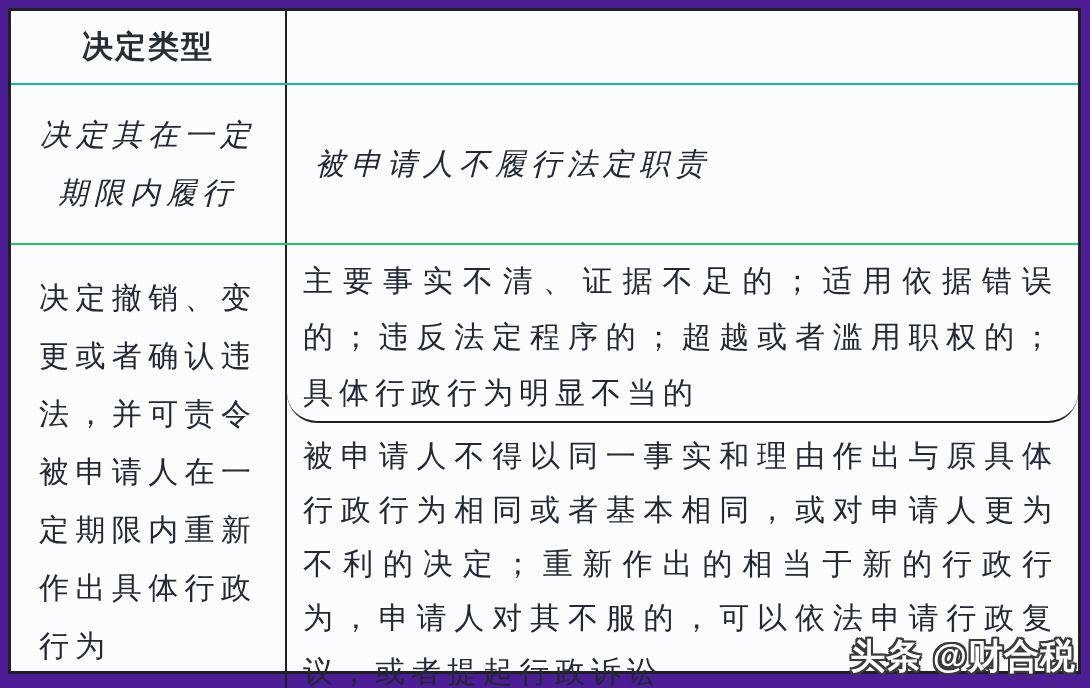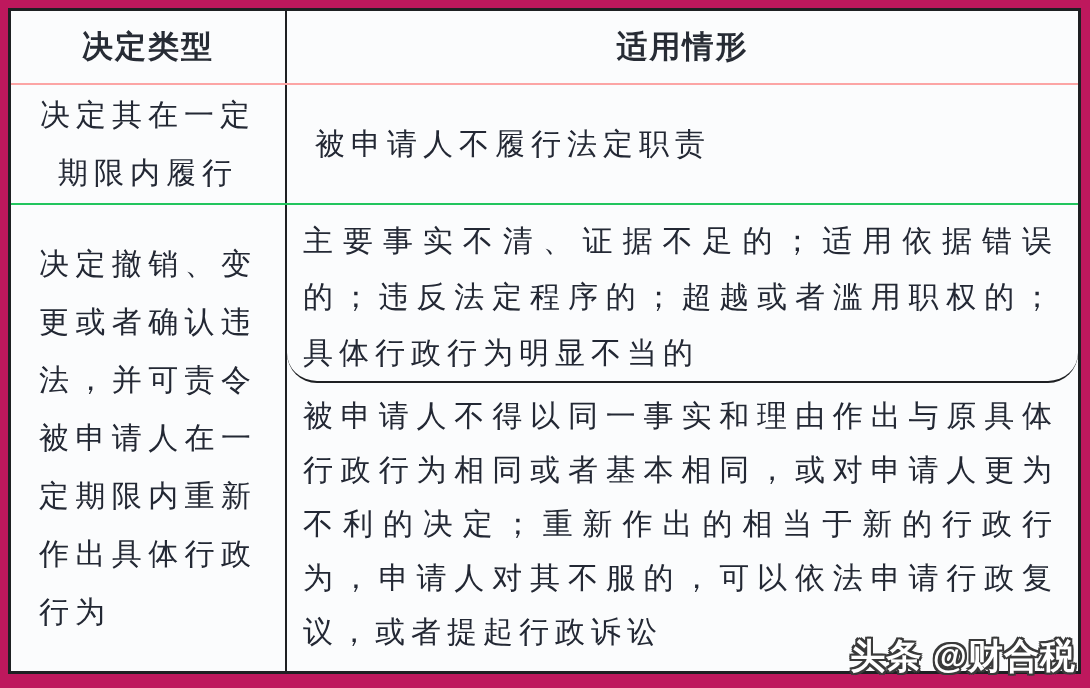--- a/index.html
+++ b/index.html
@@ -3,36 +3,36 @@
 <meta charset="utf-8">
 <style>
   * { margin: 0; padding: 0; box-sizing: border-box; }
   html, body {
     width: 1090px; height: 688px;
     font-family: "Liberation Serif", serif;
   }
   .page {
     position: relative;
     width: 1090px; height: 688px;
-    background: #be185d;
+    background: #4c1d95;
     overflow: hidden;
   }
   .table {
     position: absolute;
     left: 8px; top: 8px;
     width: 1073px; height: 666px;
     background: #fbfcfd;
     border: 3px solid #1e2023;
     display: flex;
     flex-direction: column;
     color: #232834;
   }
   .trow { display: flex; width: 100%; }
   .trow-header { height: 72px; flex-shrink: 0; }
-  .trow-1 { height: 120px; flex-shrink: 0; border-top: 2px solid #fca5a5; }
+  .trow-1 { height: 160px; flex-shrink: 0; border-top: 2px solid #14b8a6; font-style: italic; }
   .trow-2 { flex: 1; border-top: 2px solid #22c55e; }
   .cell-left {
     width: 276px; flex-shrink: 0;
     border-right: 2px solid #1e2023;
     display: flex; align-items: center; justify-content: center;
   }
   .cell-right { flex: 1; display: flex; align-items: center; }
   .header-cell {
     font-family: "Liberation Sans", sans-serif;
     font-weight: 600;
@@ -89,21 +89,20 @@
   }
 </style>
 </head>
 <body>
 
 <div class="page">
   <div class="table">
 
     <div class="trow trow-header">
       <div class="cell-left header-cell">决定类型</div>
-      <div class="cell-right header-cell" style="justify-content:center;">适用情形</div>
     </div>
 
     <div class="trow trow-1">
       <div class="cell-left body-text type-cell-1">决定其在一定期限内履行</div>
       <div class="cell-right">
         <div class="body-text situation-cell-1">被申请人不履行法定职责</div>
       </div>
     </div>
 
     <div class="trow trow-2">

